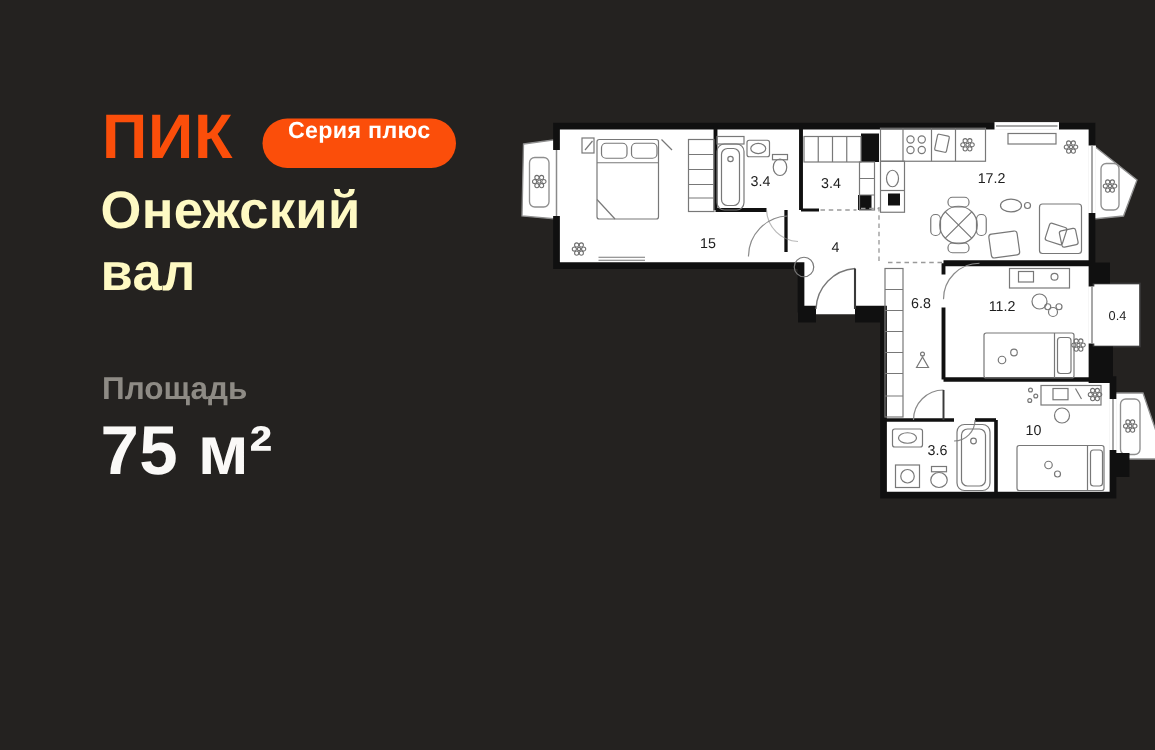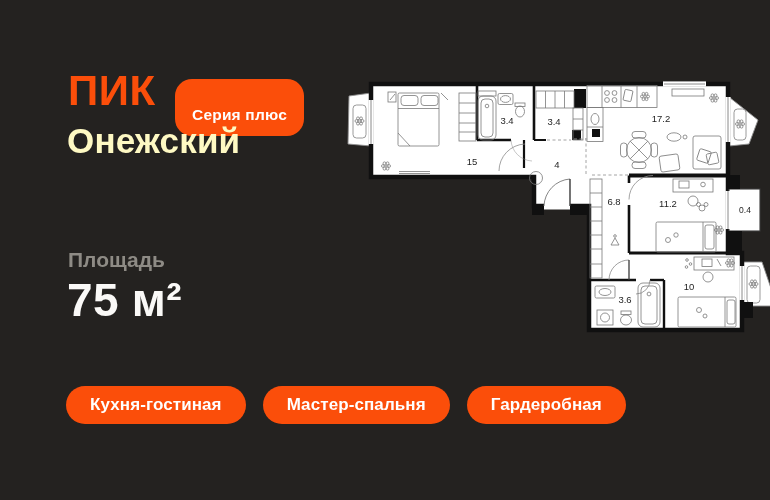--- a/index.html
+++ b/index.html
@@ -11,21 +11,21 @@
   }
   .card{position:absolute;inset:0;margin-left:36px;}
   
   .logo{
     position:absolute;left:32px;top:70px;
     color:#FB4E0A;font-size:42px;font-weight:800;letter-spacing:.5px;line-height:1;
   }
   .badge{
     position:absolute;left:139px;top:79px;height:33px;
     background:#FB4E0A;color:#fff;border-radius:17px;
-    display:flex;align-items:flex-end;padding:12px 17px;
+    display:flex;align-items:flex-start;padding:0 17px;
     font-size:15.5px;font-weight:700;letter-spacing:.2px;
   }
   
   .title{
     position:absolute;left:31px;top:121px;
     color:#fef9c3;font-size:35px;font-weight:700;line-height:1.17;letter-spacing:.2px;
   }
   .title span{display:block;}
   
   .area-label{
@@ -59,20 +59,21 @@
 
 <div class="card">
 
   <div class="logo">ПИК</div>
   <div class="badge">
     <span>Серия плюс</span>
   </div>
 
   <h1 class="title" style="margin:0">
     <span>Онежский</span>
+    <span>вал</span>
   </h1>
 
   <div class="area-label">Площадь</div>
   <div class="area-value">75 м²</div>
 
   <div class="plan">
     <svg viewBox="0 0 432 262" xmlns="http://www.w3.org/2000/svg">
       <defs>
         <g id="fl" stroke="#6e6e6e" stroke-width="0.7" fill="none">
           <circle r="1.1"></circle>
@@ -270,25 +271,14 @@
         <text class="room-label" x="211" y="88">4</text>
         <text class="room-label" x="268" y="125">6.8</text>
         <text class="room-label" x="322" y="127">11.2</text>
         <text class="room-label small" x="399" y="133">0.4</text>
         <text class="room-label" x="279" y="223">3.6</text>
         <text class="room-label" x="343" y="210">10</text>
       </g>
     </svg>
   </div>
 
-  <div class="tags">
-    <button class="tag">
-      <span>Кухня-гостиная</span>
-    </button>
-    <button class="tag">
-      <span>Мастер-спальня</span>
-    </button>
-    <button class="tag">
-      <span>Гардеробная</span>
-    </button>
-  </div>
 
 </div>
 
 </body></html>

